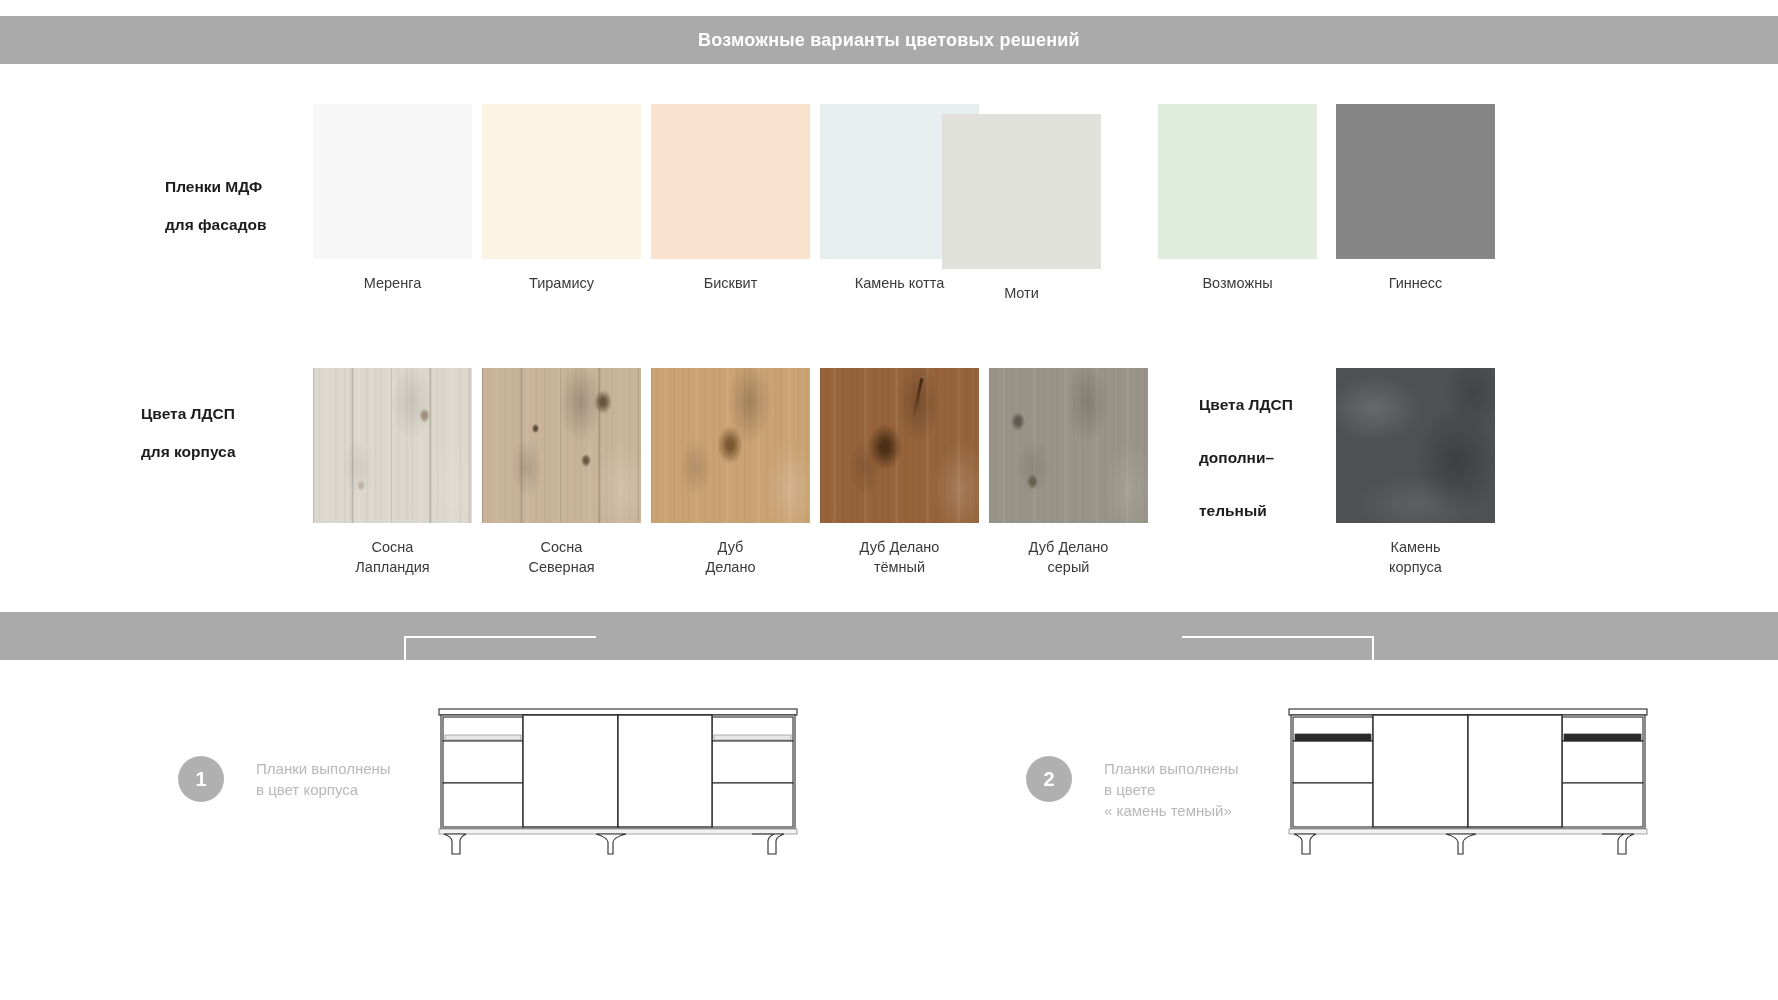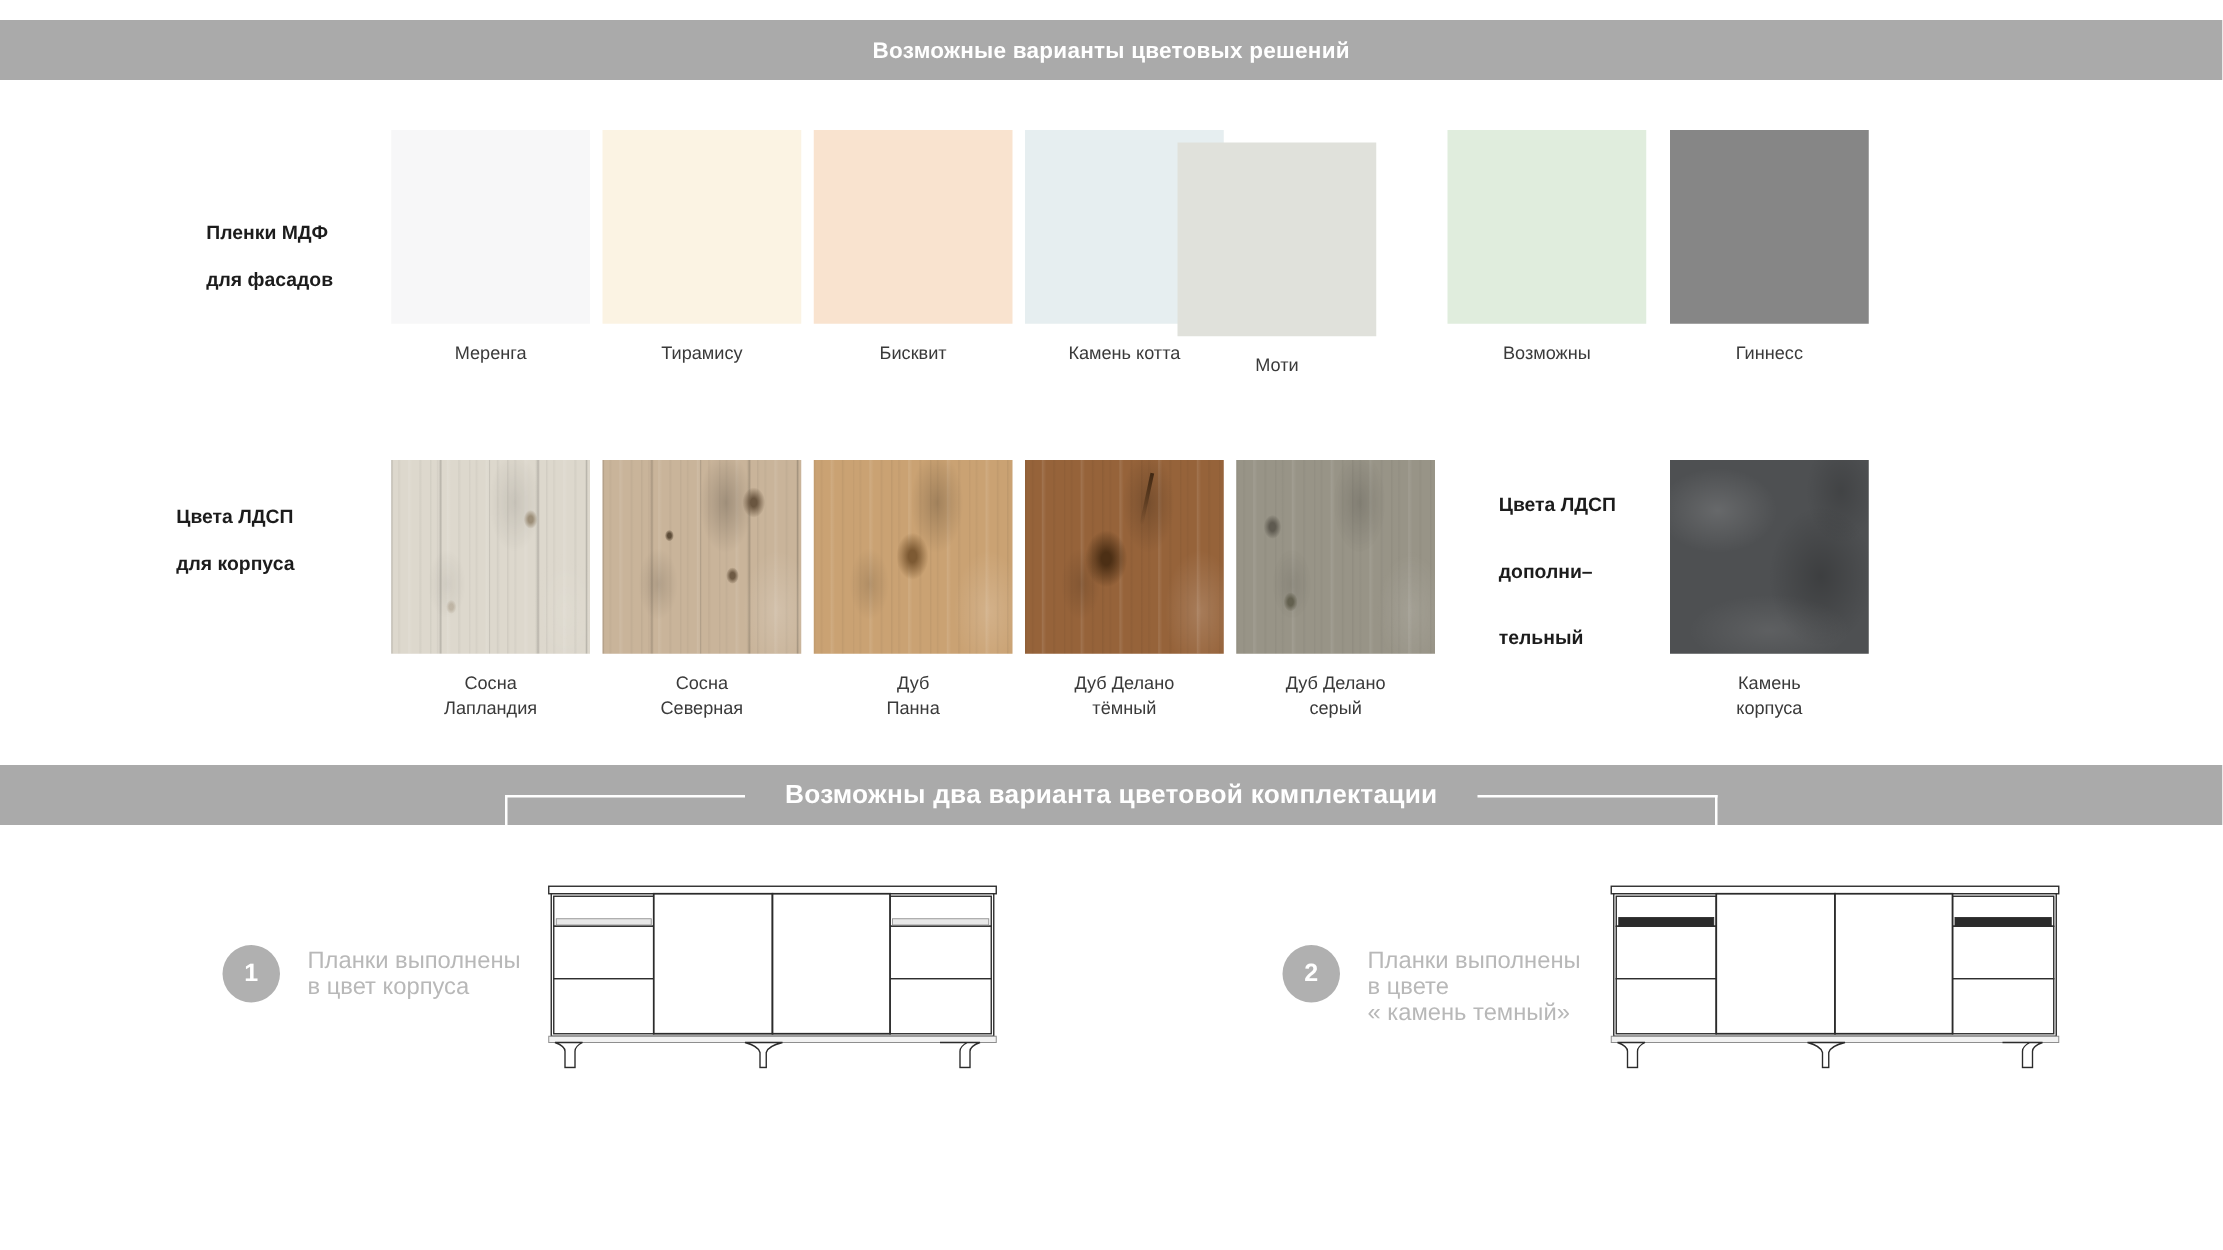--- a/index.html
+++ b/index.html
@@ -107,23 +107,23 @@
   #option-1{left:178px;top:756px;}
   #option-2{left:1026px;top:756px;}
   .option-badge{
     width:46px;height:46px;border-radius:50%;
     background:#b0b0b0;color:#ffffff;
     font-size:20px;font-weight:bold;
     display:flex;align-items:center;justify-content:center;
     flex:0 0 auto;
   }
   .option-text{
-    margin-left:22px;
+    margin-left:32px;
     color:#b8b8b8;
-    font-size:19px;
+    font-size:15px;
     line-height:21px;
     white-space:pre-line;
     padding-top:2px;
   }
 
   
   .drawing{position:absolute;}
   #drawing-1{left:420px;top:695px;}
   #drawing-2{left:1270px;top:695px;}
 </style>
@@ -209,21 +209,21 @@
 Северная</div>
   </div>
 
   <div class="swatch-cell" style="left:651px;">
     <div class="swatch" style="background:#caa273;">
       <div class="grain lines"></div>
       <div class="grain blotch"></div>
       <div class="knot" style="left:66px;top:58px;width:26px;height:38px;background:radial-gradient(ellipse at center, #7d5a33 18%, rgba(125,90,51,0) 70%);"></div>
     </div>
     <div class="swatch-caption">Дуб
-Панна</div>
+Делано</div>
   </div>
 
   <div class="swatch-cell" style="left:820px;">
     <div class="swatch" style="background:#96633a;">
       <div class="grain lines" style="opacity:1;"></div>
       <div class="grain blotch"></div>
       <div class="knot" style="left:48px;top:56px;width:34px;height:46px;background:radial-gradient(ellipse at center, #4c2f15 16%, rgba(76,47,21,0) 70%);"></div>
       <div class="knot" style="left:96px;top:10px;width:3px;height:42px;border-radius:0;background:linear-gradient(180deg, rgba(50,30,12,.85), rgba(50,30,12,0));transform:rotate(12deg);"></div>
     </div>
     <div class="swatch-caption">Дуб Делано
@@ -246,21 +246,20 @@
       <div class="grain stone"></div>
     </div>
     <div class="swatch-caption">Камень
 корпуса</div>
   </div>
 
 </div>
 
 <div class="banner" id="banner-mid">
   <span class="bracket left"></span>
-  <span class="banner-title">Возможны два варианта цветовой комплектации</span>
   <span class="bracket right"></span>
 </div>
 
 <div class="option" id="option-1">
   <div class="option-badge">1</div>
   <div class="option-text">Планки выполнены
 в цвет корпуса</div>
 </div>
 
 <div class="option" id="option-2">

